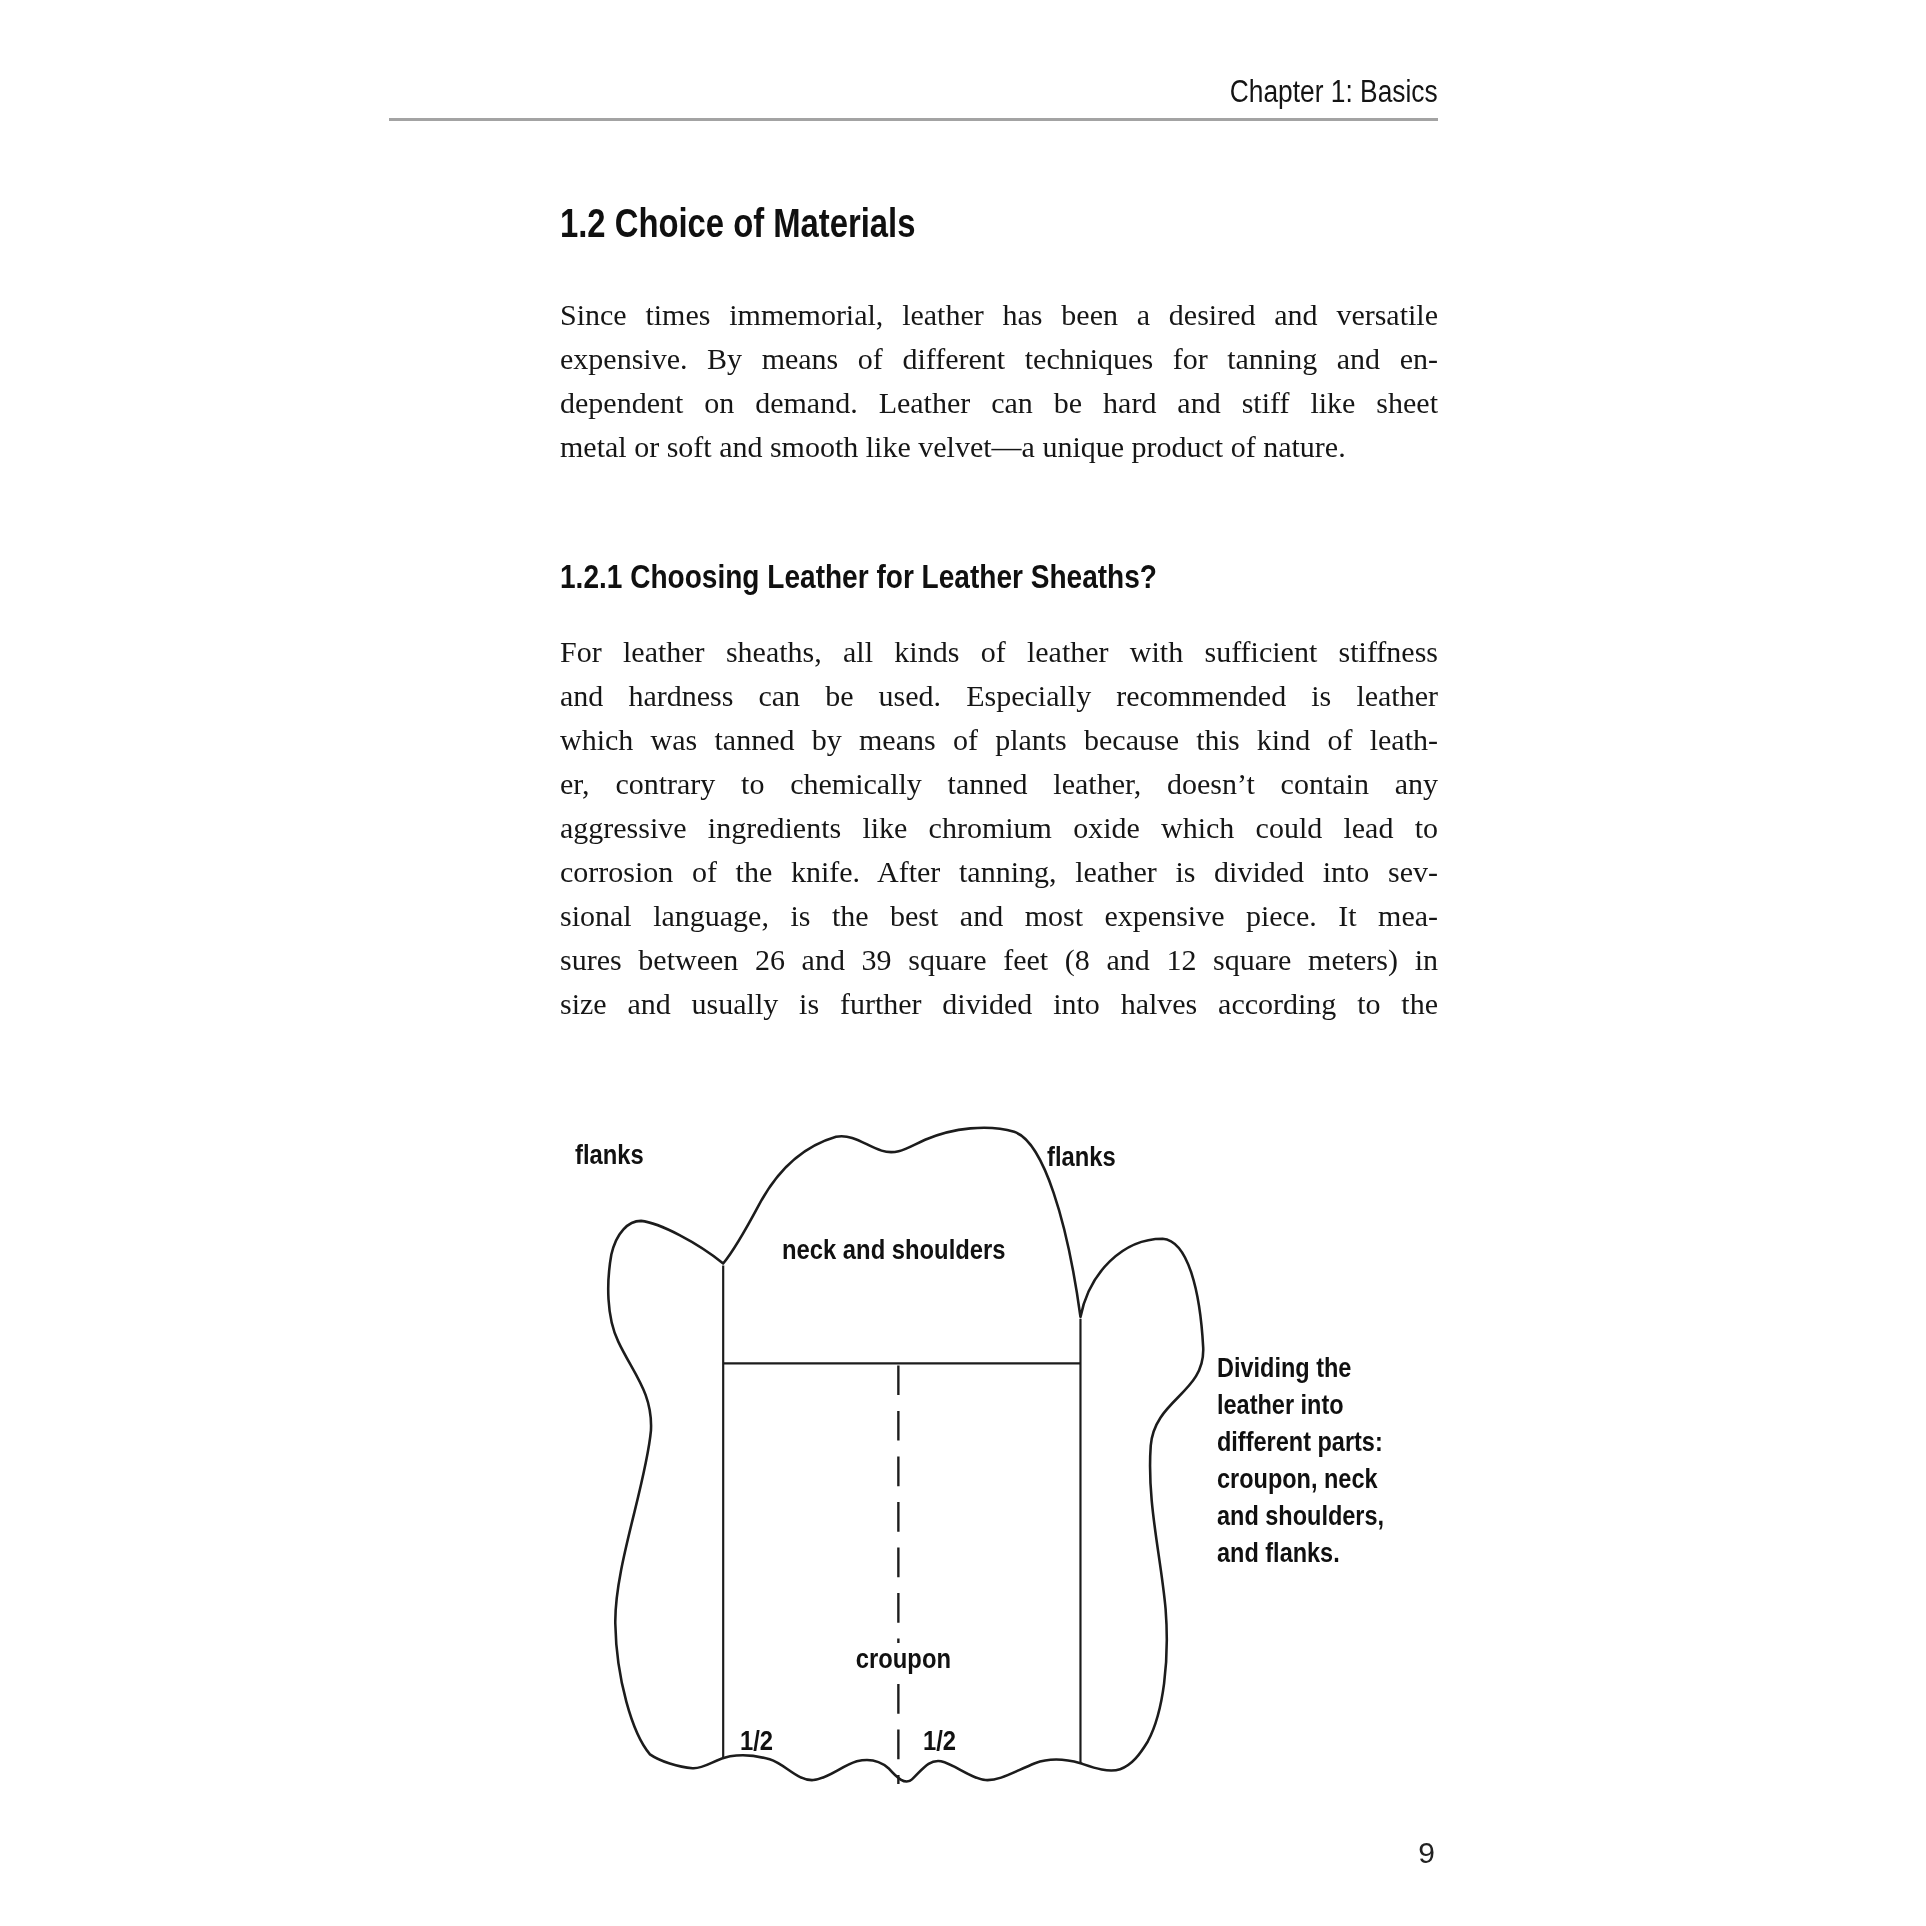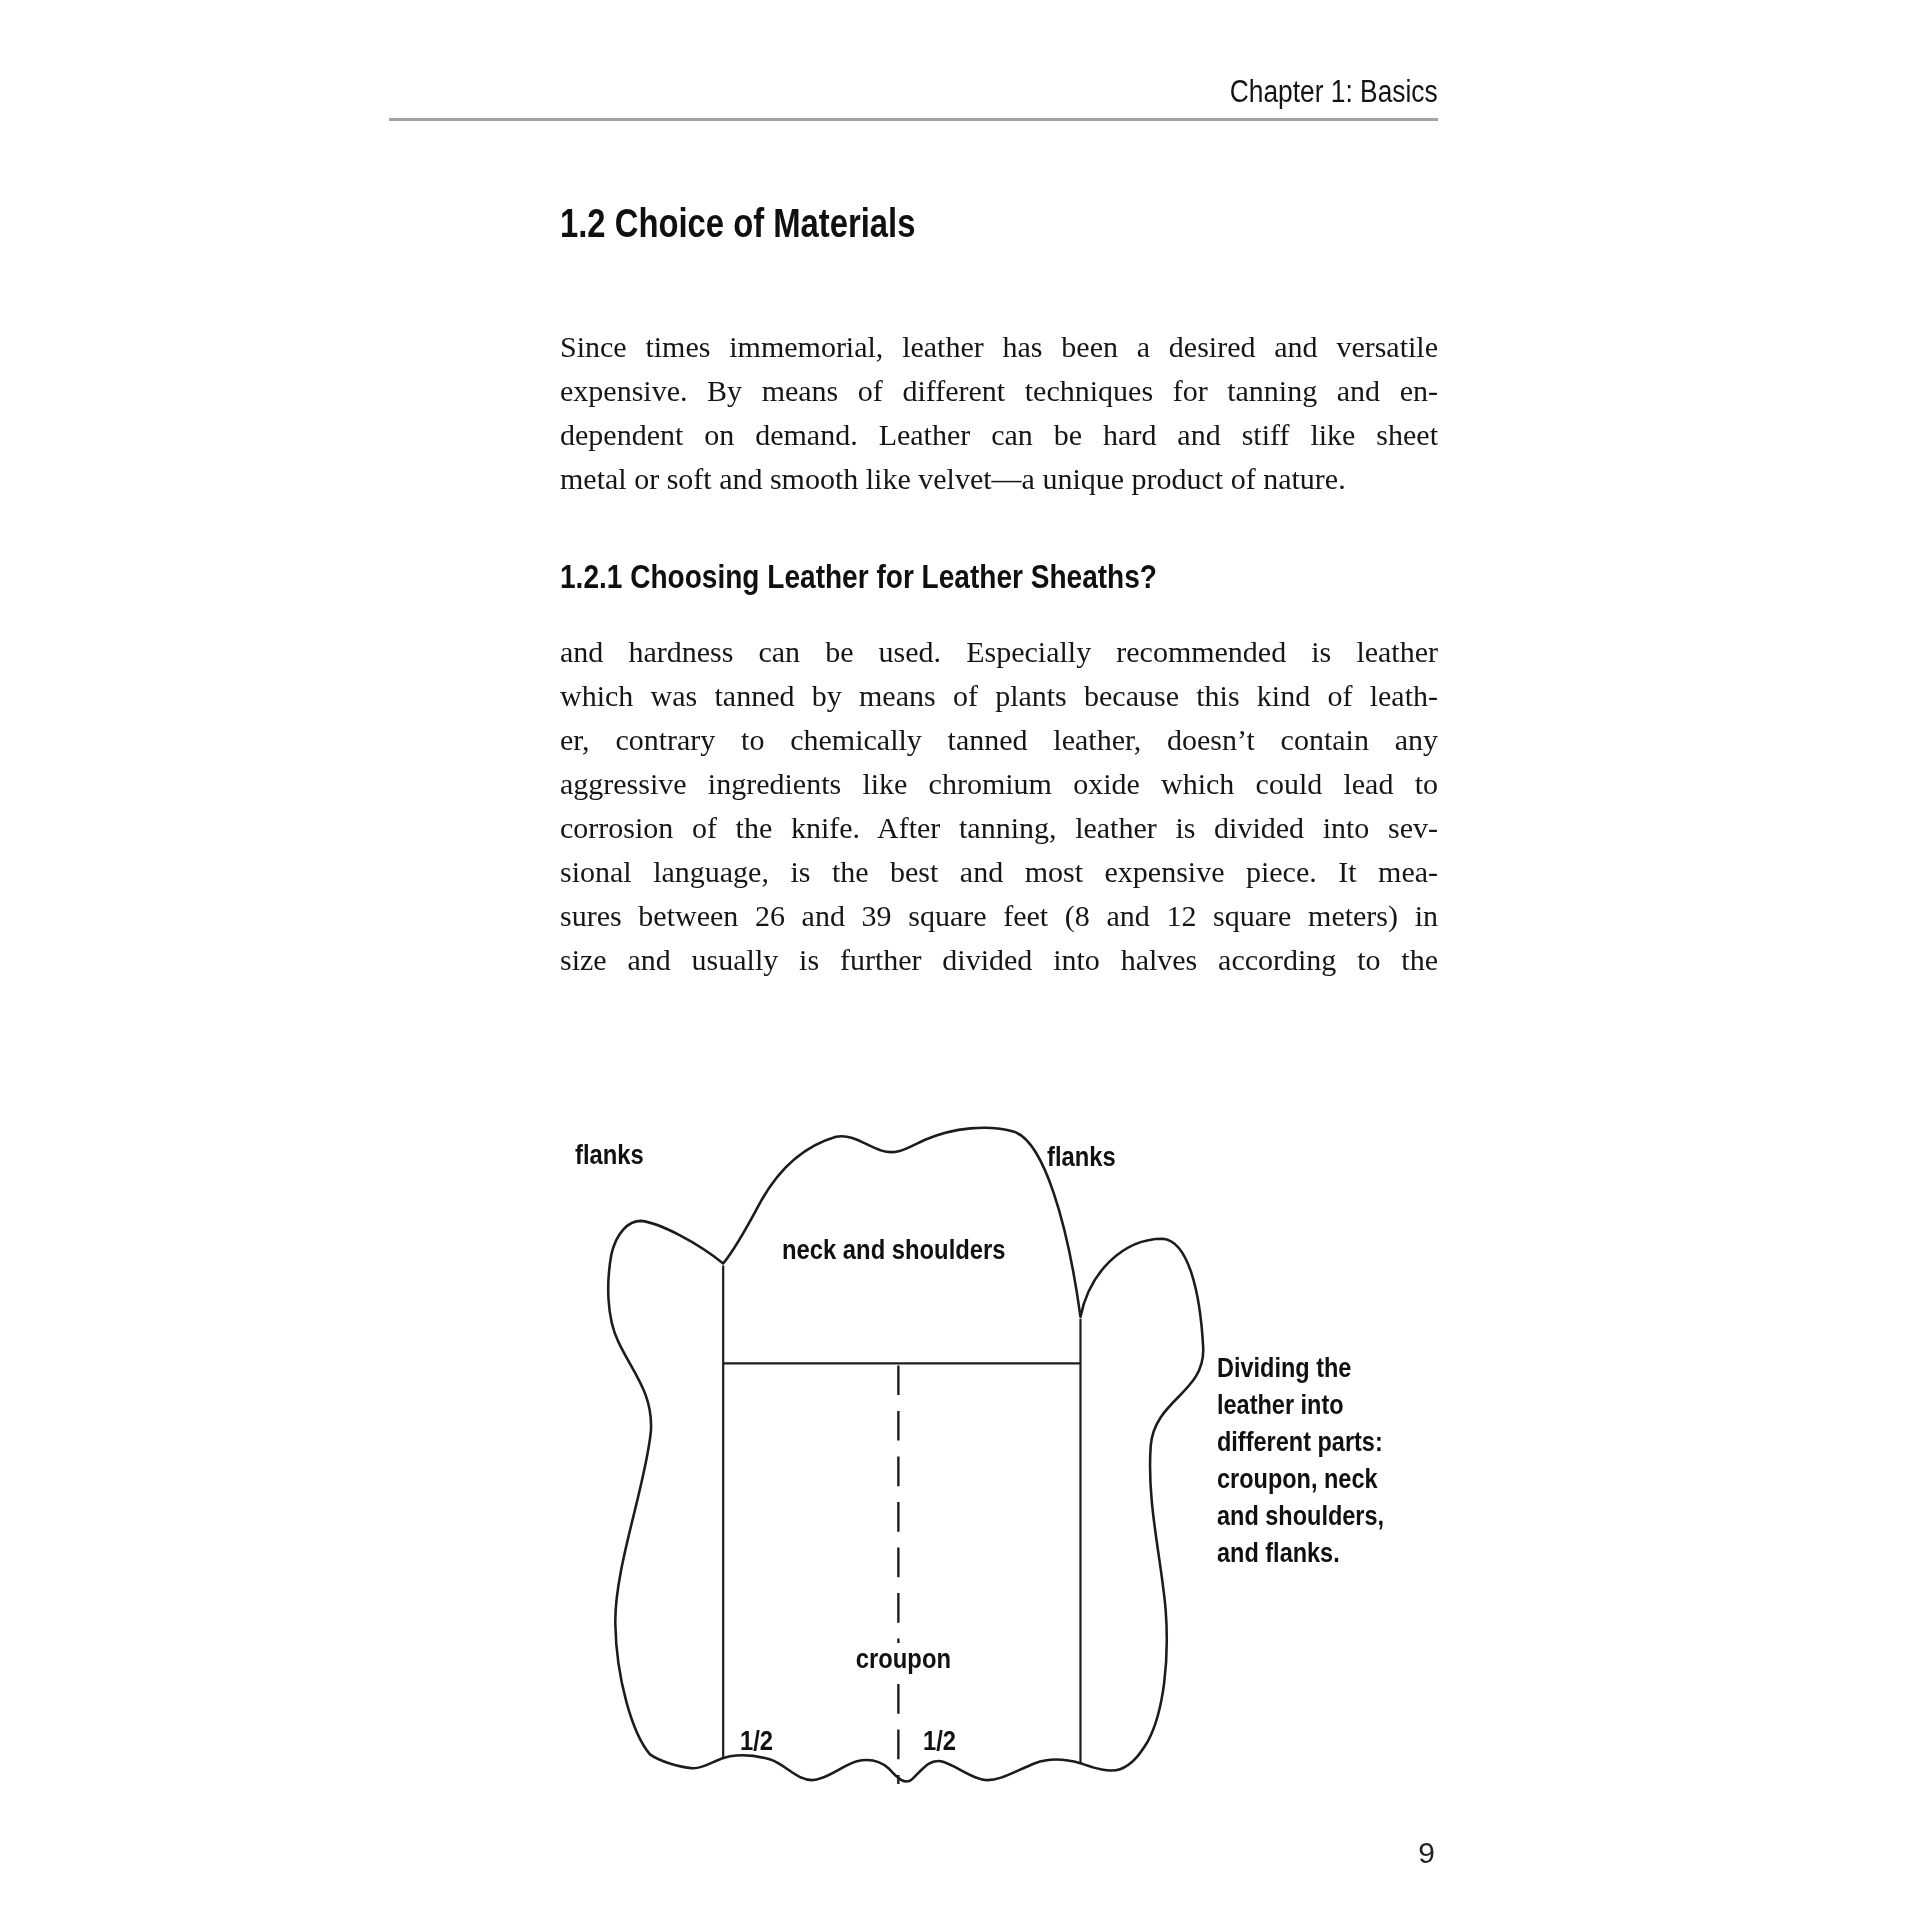--- a/index.html
+++ b/index.html
@@ -17,21 +17,21 @@
   .h1{position:absolute;left:560px;top:201px;font-family:"Liberation Sans",sans-serif;
     font-weight:700;font-size:40px;color:#101010;transform:scaleX(.82);
     transform-origin:0 0;white-space:nowrap;}
   .h2{position:absolute;left:560px;top:558px;font-family:"Liberation Sans",sans-serif;
     font-weight:700;font-size:33px;color:#101010;transform:scaleX(.85);
     transform-origin:0 0;white-space:nowrap;}
 
   
   .para{position:absolute;left:560px;width:878px;font-family:"Liberation Serif",serif;
     font-size:30px;color:#161616;}
-  .para.p1{top:293px;margin-top:32px;}
+  .para.p1{top:293px;}
   .para.p2{top:630px;}
   .para .tline{line-height:44px;text-align:justify;text-align-last:justify;text-justify:inter-word;}
   .para .tline.lastline{text-align-last:left;}
 
   
   .hide-svg{position:absolute;left:549px;top:1104px;}
   .hide-svg path,.hide-svg line{stroke:#1c1c1c;}
   .dlabel{position:absolute;font-family:"Liberation Sans",sans-serif;font-weight:700;
     font-size:28px;color:#111;transform:scaleX(.85);transform-origin:0 0;white-space:nowrap;}
   .lbl-flanks-left{left:575px;top:1139px;}
@@ -63,20 +63,21 @@
   <div class="para p1">
       <div class="tline">Since times immemorial, leather has been a desired and versatile</div>
       <div class="tline">expensive. By means of different techniques for tanning and en-</div>
       <div class="tline">dependent on demand. Leather can be hard and stiff like sheet</div>
       <div class="tline lastline">metal or soft and smooth like velvet—a unique product of nature.</div>
     </div>
 
   <div class="h2">1.2.1 Choosing Leather for Leather Sheaths?</div>
 
   <div class="para p2">
+      <div class="tline">For leather sheaths, all kinds of leather with sufficient stiffness</div>
       <div class="tline">and hardness can be used. Especially recommended is leather</div>
       <div class="tline">which was tanned by means of plants because this kind of leath-</div>
       <div class="tline">er, contrary to chemically tanned leather, doesn’t contain any</div>
       <div class="tline">aggressive ingredients like chromium oxide which could lead to</div>
       <div class="tline">corrosion of the knife. After tanning, leather is divided into sev-</div>
       <div class="tline">sional language, is the best and most expensive piece. It mea-</div>
       <div class="tline">sures between 26 and 39 square feet (8 and 12 square meters) in</div>
       <div class="tline">size and usually is further divided into halves according to the</div>
     </div>
 

